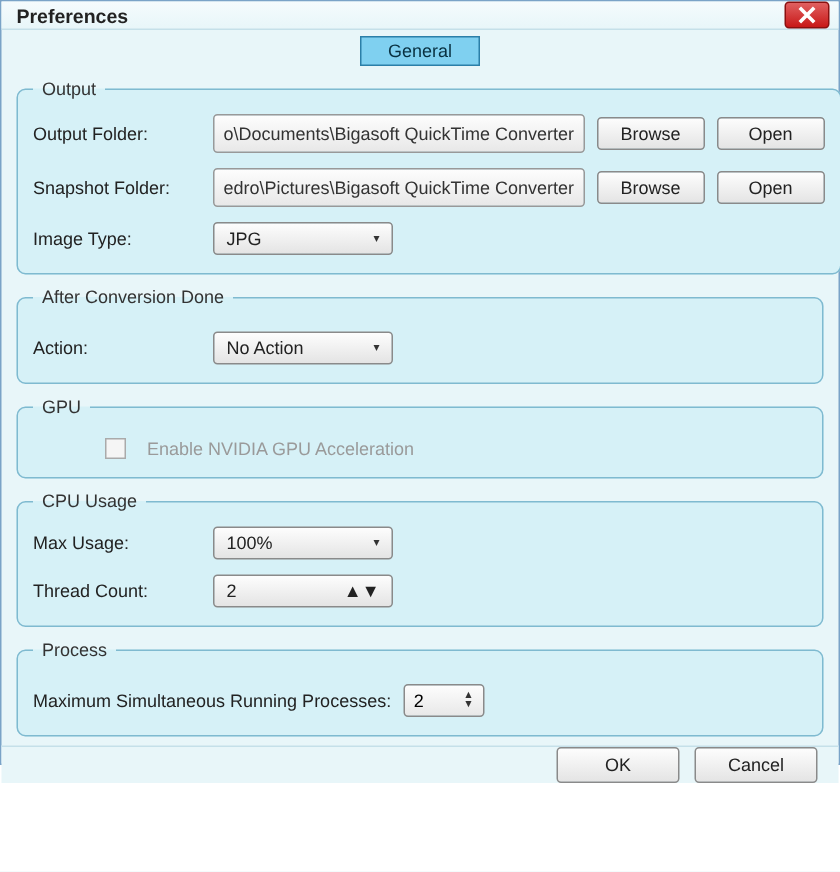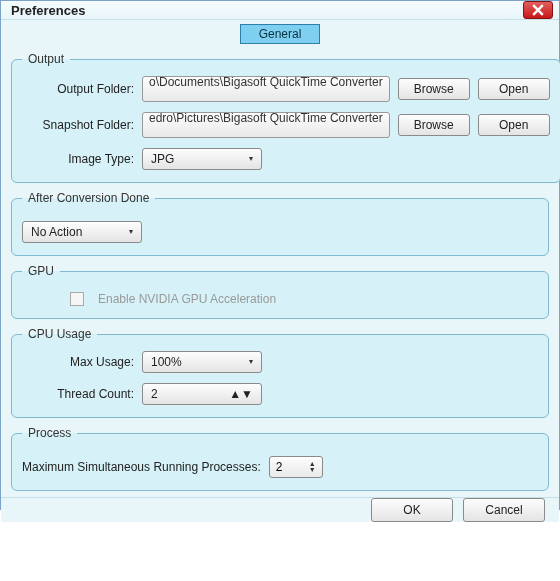--- a/index.html
+++ b/index.html
@@ -9,22 +9,22 @@
 .titlebar .title { font-weight: bold; font-size: 13px; color: #222; padding-left: 4px; }
 .close-btn { width: 30px; height: 18px; background: linear-gradient(#e06060, #c81818); border: 1px solid #8a1010; border-radius: 3px; display: flex; align-items: center; justify-content: center; cursor: pointer; }
 .close-btn svg { width: 12px; height: 12px; }
 .tabrow { display: flex; justify-content: center; padding: 4px 0 8px 0; }
 .tab { background: #7fd0f0; border: 1px solid #2b7fa8; padding: 2px 18px; color: #083040; }
 .content { flex: 1; padding: 0 10px 6px 10px; display: flex; flex-direction: column; gap: 8px; }
 fieldset { border: 1px solid #7fbad0; border-radius: 6px; padding: 10px 10px 12px 10px; background: #d6f1f7; }
 legend { padding: 0 6px; color: #333; font-size: 12px; }
 .row { display: flex; align-items: center; gap: 8px; margin-bottom: 10px; }
 .row:last-child { margin-bottom: 0; }
-.lbl { width: 112px; color: #222; text-align: right; }
-.field { flex: 1; height: 22px; background: linear-gradient(#fdfdfd, #e8e8e8); border: 1px solid #999; border-radius: 3px; padding: 12px 6px; display: flex; align-items: flex-end; color: #333; overflow: hidden; white-space: nowrap; }
+.lbl { width: 112px; color: #222; }
+.field { flex: 1; height: 22px; background: linear-gradient(#fdfdfd, #e8e8e8); border: 1px solid #999; border-radius: 3px; padding: 12px 6px; display: flex; align-items: center; color: #333; overflow: hidden; white-space: nowrap; }
 .btn { width: 72px; height: 22px; background: linear-gradient(#fdfdfd, #e4e4e4); border: 1px solid #8a8a8a; border-radius: 3px; display: flex; align-items: center; justify-content: center; color: #222; cursor: pointer; }
 .combo { width: 120px; height: 22px; background: linear-gradient(#fdfdfd, #e4e4e4); border: 1px solid #8a8a8a; border-radius: 3px; display: flex; align-items: center; justify-content: space-between; padding: 0 8px; color: #222; cursor: pointer; }
 .combo .arrow, .spin .arrows { display: flex; flex-direction: column; line-height: 4px; font-size: 8px; color: #333; }
 .chk { width: 14px; height: 14px; border: 1px solid #aaa; background: #f5f5f5; display: inline-block; margin-right: 6px; vertical-align: middle; }
 .disabled { color: #9a9a9a; }
 .spin { width: 54px; height: 22px; background: linear-gradient(#fdfdfd, #e8e8e8); border: 1px solid #8a8a8a; border-radius: 3px; display: flex; align-items: center; justify-content: space-between; padding: 0 6px; cursor: pointer; }
 .spin .arrows span { font-size: 7px; line-height: 6px; }
 .footer { height: 38px; display: flex; align-items: flex-start; justify-content: flex-end; gap: 10px; padding: 0 14px; border-top: 1px solid #c5e0e9; background: #e8f6f9; }
 .footer .btn { width: 82px; height: 24px; }
 .proc-lbl { color: #222; }
@@ -71,20 +71,21 @@
         <div class="combo">
           <span>JPG</span>
           <span class="arrow">▾</span>
         </div>
       </div>
     </fieldset>
 
     <fieldset>
       <legend>After Conversion Done</legend>
       <div class="row" style="margin-top:6px;">
+        <span class="lbl">Action:</span>
         <div class="combo">
           <span>No Action</span>
           <span class="arrow">▾</span>
         </div>
       </div>
     </fieldset>
 
     <fieldset>
       <legend>GPU</legend>
       <div class="row disabled" style="margin-top:4px;padding-left:48px;">

